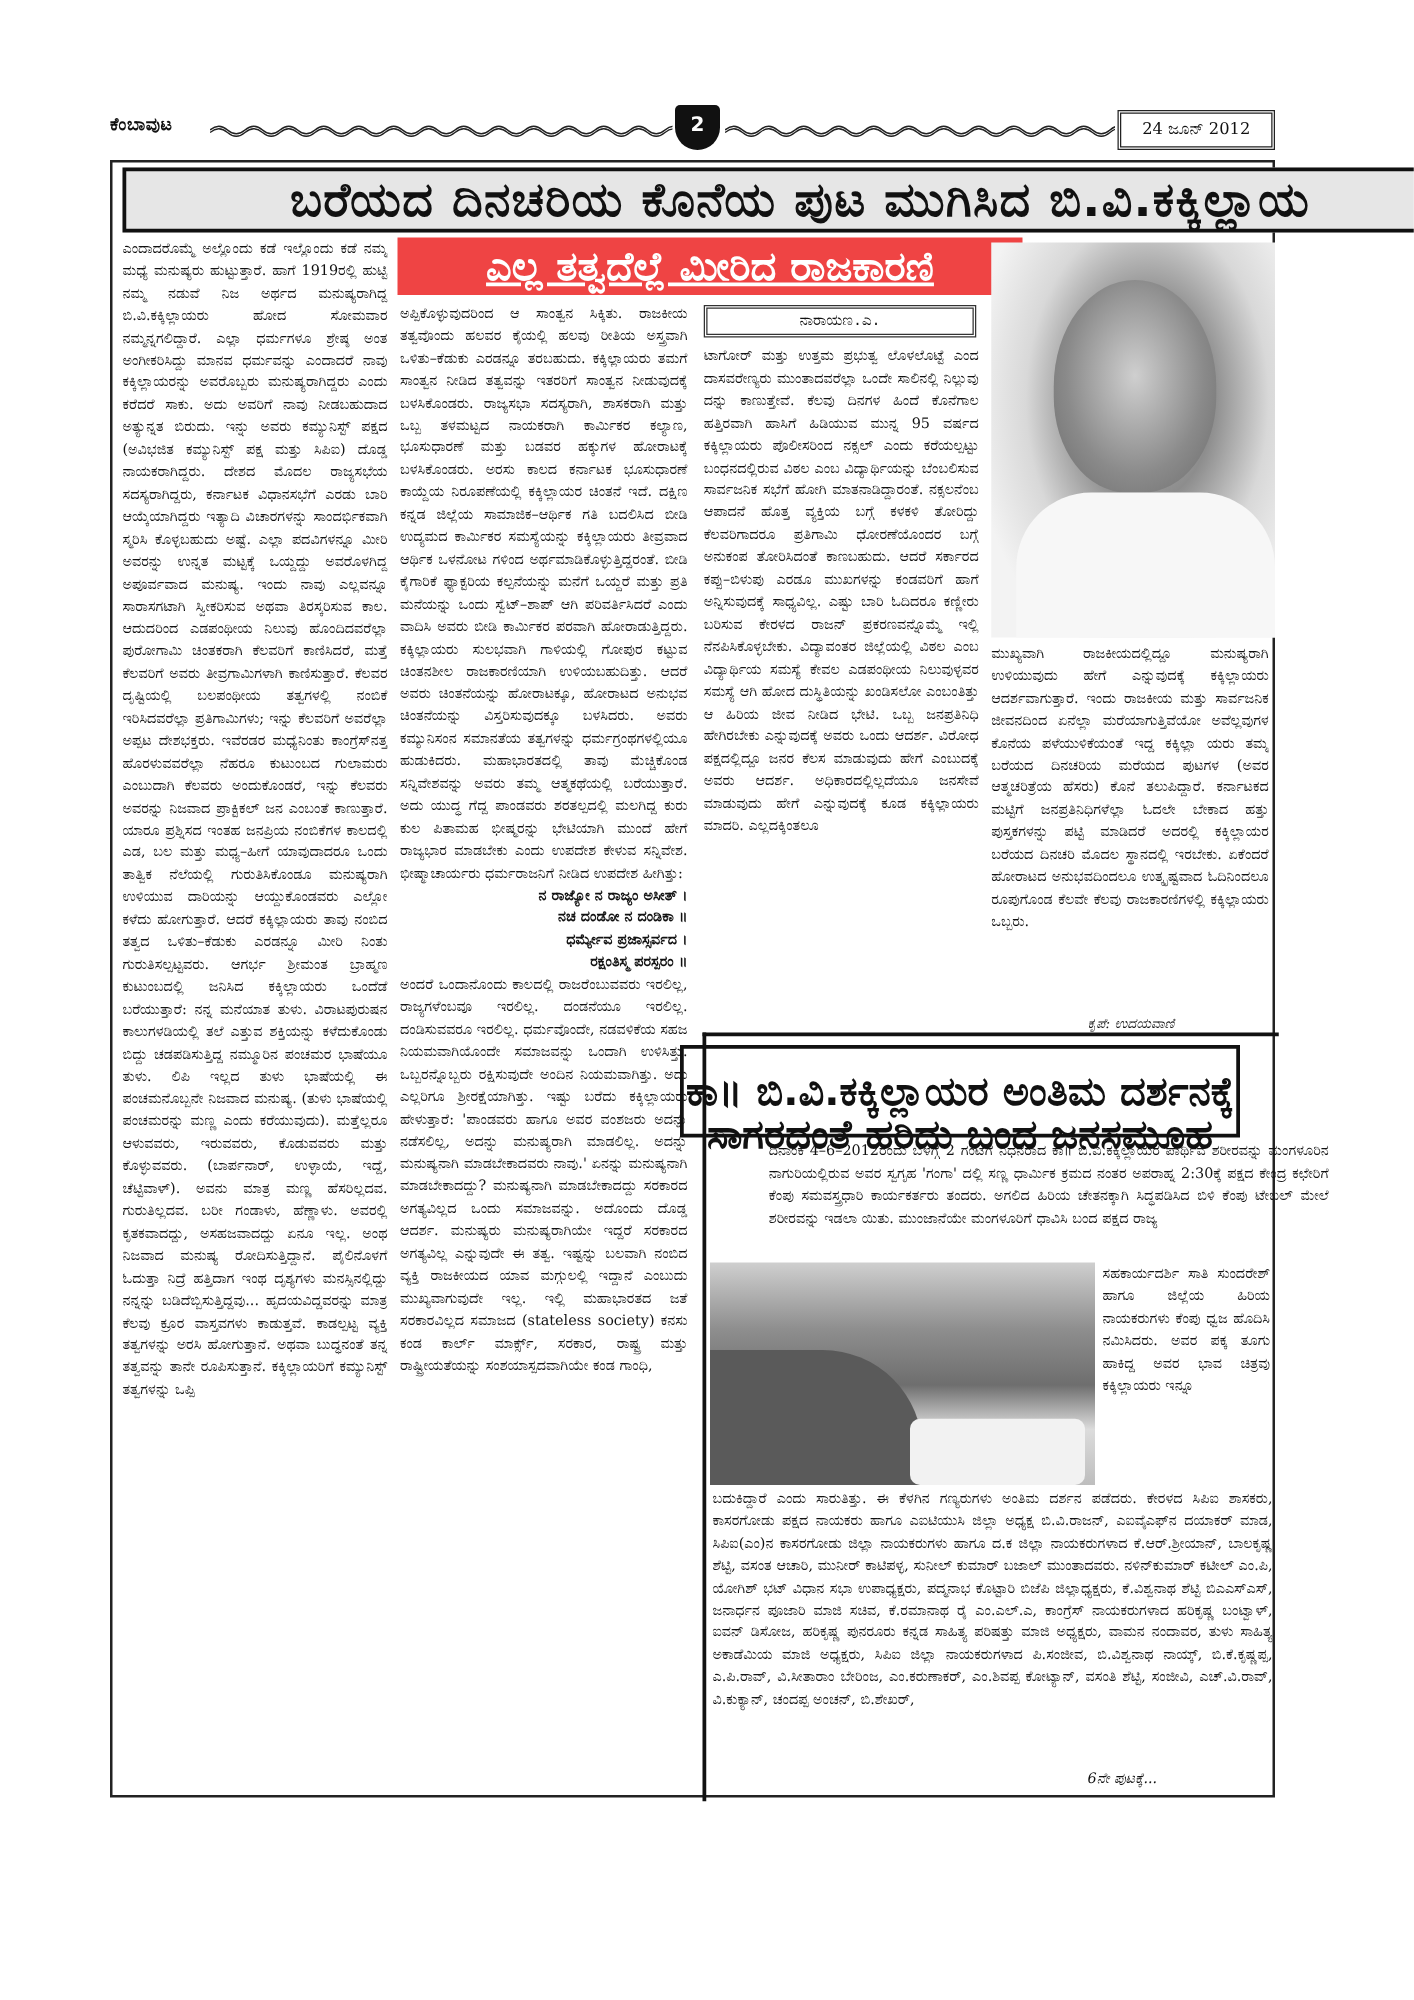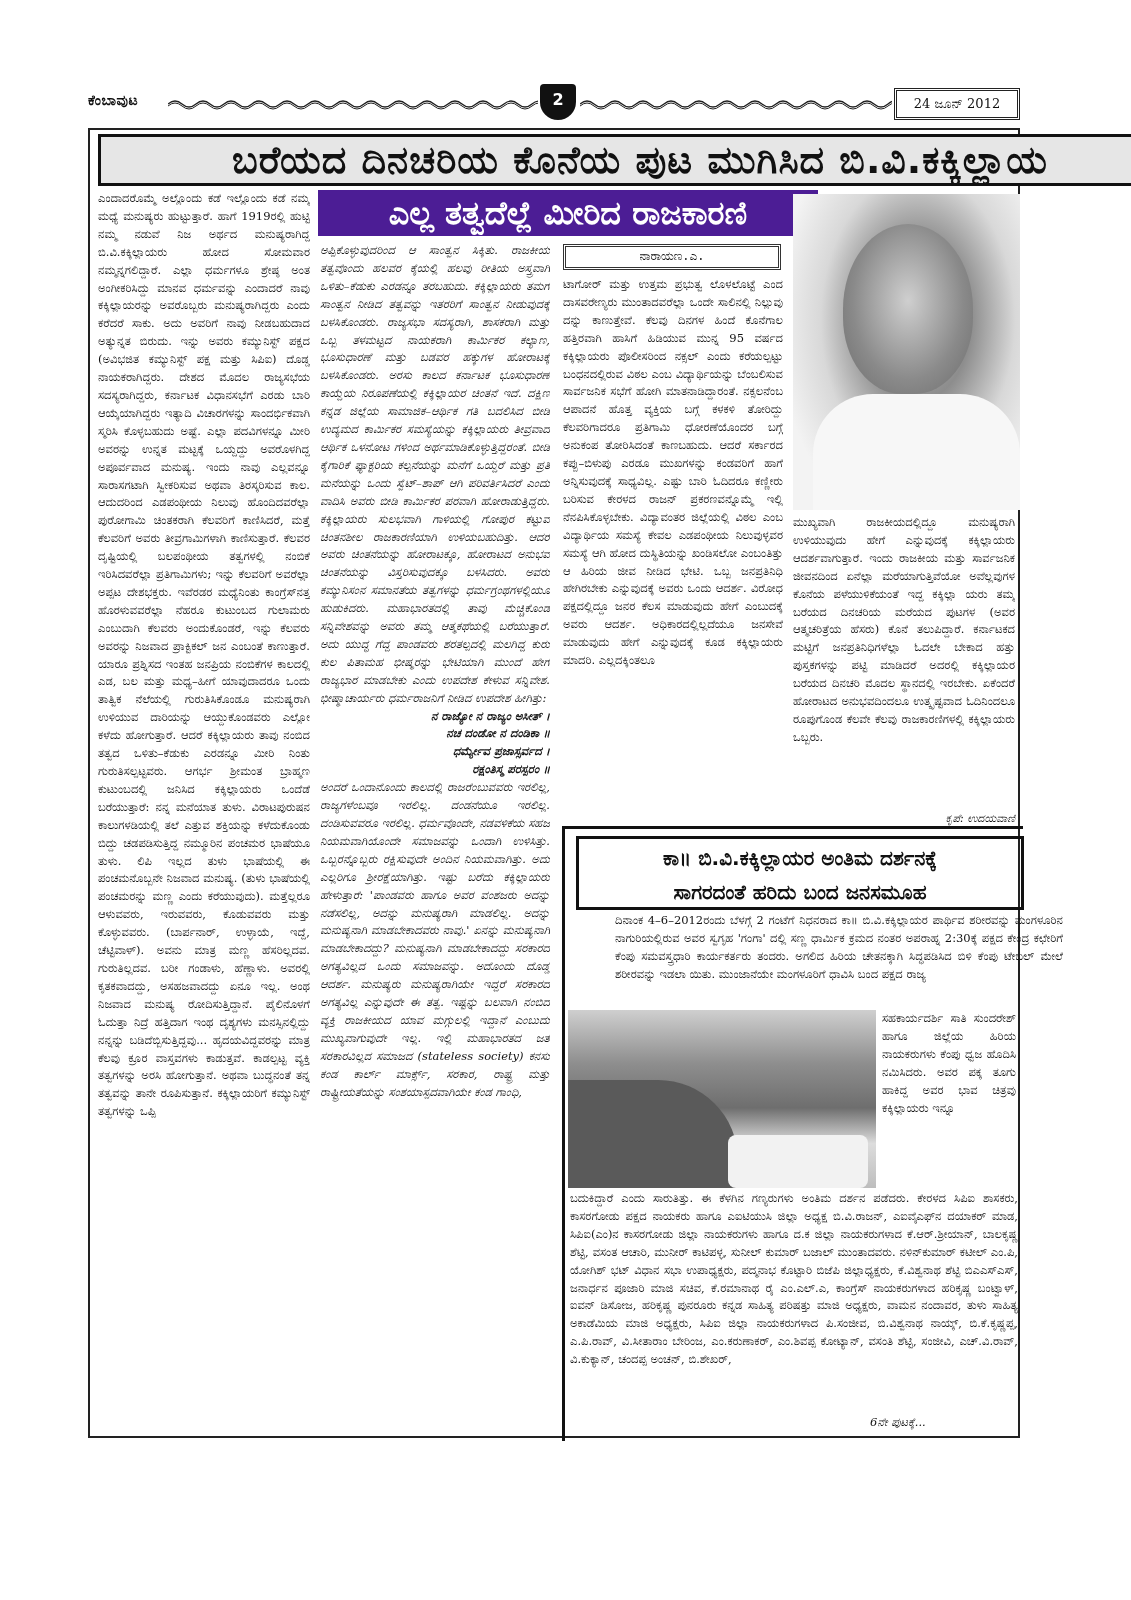--- a/index.html
+++ b/index.html
@@ -7,28 +7,28 @@
   .abs{position:absolute;}
   .masthead{left:88px;top:84px;width:932px;height:36px;}
   .mast-name{position:absolute;left:0;top:8px;font-size:14px;font-weight:bold;letter-spacing:0.5px;}
   .wave{position:absolute;top:14px;height:12px;}
   .page-badge{position:absolute;left:452px;top:0;width:36px;height:36px;background:#111;color:#fff;font-weight:bold;font-size:16px;text-align:center;line-height:32px;border-radius:4px 4px 18px 18px;}
   .date-box{position:absolute;right:0;top:4px;width:120px;height:26px;border:3px double #222;font-family:"DejaVu Serif",serif;font-size:13px;text-align:center;line-height:26px;background:#fff;}
   .frame{left:88px;top:128px;width:932px;height:1310px;border:2px solid #222;box-sizing:border-box;}
   .headline{left:98px;top:134px;width:1084px;height:52px;border:3px solid #111;box-sizing:border-box;background:#e6e6e6;font-size:38px;font-weight:bold;text-align:center;line-height:46px;letter-spacing:1px;}
   .col{font-family:"DejaVu Serif",serif;font-size:11.5px;line-height:17.9px;text-align:justify;overflow:hidden;}
   .col p{margin:0;}
-  .sub-headline{left:318px;top:190px;width:500px;height:46px;background:#4c1d95;color:#fff;font-size:32px;font-weight:bold;text-align:center;line-height:46px;}
+  .sub-headline{left:318px;top:190px;width:500px;height:46px;background:#ef4444;color:#fff;font-size:32px;font-weight:bold;text-align:center;line-height:46px;text-decoration:underline;}
   .byline{left:563px;top:244px;width:218px;height:26px;border:3px double #333;box-sizing:border-box;text-align:center;font-size:12px;line-height:20px;font-family:Liberation Mono, monospace;}
   .portrait{left:793px;top:194px;width:227px;height:316px;background:radial-gradient(ellipse at 55% 40%,#b9b9b9 0,#8d8d8d 30%,#d8d8d8 55%,#f3f3f3 80%);}
   .portrait .face{position:absolute;left:50px;top:30px;width:130px;height:170px;border-radius:50% 50% 45% 45%;background:radial-gradient(ellipse at 50% 45%,#cfcfcf 0,#8a8a8a 60%,#6b6b6b 100%);}
   .portrait .shirt{position:absolute;left:20px;top:200px;width:207px;height:116px;background:#f7f7f7;border-radius:60px 60px 0 0;}
-  .credit{left:870px;top:812px;width:145px;font-size:11px;text-align:right;font-family:"DejaVu Serif",serif;font-style:italic;}
+  .credit{left:870px;top:812px;width:145px;font-size:11px;font-family:"DejaVu Serif",serif;font-style:italic;}
   .box2{left:562px;top:826px;width:458px;height:612px;border-left:3px solid #111;border-top:3px solid #111;}
-  .box2-title{left:576px;top:836px;width:448px;height:74px;border:3px solid #111;box-sizing:border-box;font-size:20px;font-weight:bold;line-height:34px;text-align:center;padding-top:2px;}
+  .box2-title{left:544px;top:836px;width:448px;height:74px;border:3px solid #111;box-sizing:border-box;font-size:32px;font-weight:bold;line-height:34px;text-align:center;padding-top:17px;}
   .funeral-photo{left:568px;top:1010px;width:308px;height:178px;background:linear-gradient(180deg,#cfcfcf 0,#8e8e8e 30%,#6e6e6e 55%,#dcdcdc 75%,#bdbdbd 100%);}
   .funeral-photo .flag{position:absolute;left:0;top:70px;width:170px;height:108px;background:#5a5a5a;border-radius:0 80px 0 0;}
   .funeral-photo .pillow{position:absolute;left:160px;top:125px;width:140px;height:53px;background:#f2f2f2;border-radius:8px;}
   .shloka{text-align:right;font-weight:bold;}
   .cont{text-align:left;font-style:italic;}
 </style>
 </head>
 <body>
 
 <div class="abs masthead">
@@ -48,21 +48,21 @@
 <div class="abs frame"></div>
 
 <div class="abs headline">ಬರೆಯದ ದಿನಚರಿಯ ಕೊನೆಯ ಪುಟ ಮುಗಿಸಿದ ಬಿ.ವಿ.ಕಕ್ಕಿಲ್ಲಾಯ</div>
 
 <div class="abs col" style="left:98px;top:190px;width:212px;height:1240px;">
   <p>ಎಂದಾದರೊಮ್ಮೆ ಅಲ್ಲೊಂದು ಕಡೆ ಇಲ್ಲೊಂದು ಕಡೆ ನಮ್ಮ ಮಧ್ಯೆ ಮನುಷ್ಯರು ಹುಟ್ಟುತ್ತಾರೆ. ಹಾಗೆ 1919ರಲ್ಲಿ ಹುಟ್ಟಿ ನಮ್ಮ ನಡುವೆ ನಿಜ ಅರ್ಥದ ಮನುಷ್ಯರಾಗಿದ್ದ ಬಿ.ವಿ.ಕಕ್ಕಿಲ್ಲಾಯರು ಹೋದ ಸೋಮವಾರ ನಮ್ಮನ್ನಗಲಿದ್ದಾರೆ. ಎಲ್ಲಾ ಧರ್ಮಗಳೂ ಶ್ರೇಷ್ಠ ಅಂತ ಅಂಗೀಕರಿಸಿದ್ದು ಮಾನವ ಧರ್ಮವನ್ನು ಎಂದಾದರೆ ನಾವು ಕಕ್ಕಿಲ್ಲಾಯರನ್ನು ಅವರೊಬ್ಬರು ಮನುಷ್ಯರಾಗಿದ್ದರು ಎಂದು ಕರೆದರೆ ಸಾಕು. ಅದು ಅವರಿಗೆ ನಾವು ನೀಡಬಹುದಾದ ಅತ್ಯುನ್ನತ ಬಿರುದು. ಇನ್ನು ಅವರು ಕಮ್ಯುನಿಸ್ಟ್ ಪಕ್ಷದ (ಅವಿಭಜಿತ ಕಮ್ಯುನಿಸ್ಟ್ ಪಕ್ಷ ಮತ್ತು ಸಿಪಿಐ) ದೊಡ್ಡ ನಾಯಕರಾಗಿದ್ದರು. ದೇಶದ ಮೊದಲ ರಾಜ್ಯಸಭೆಯ ಸದಸ್ಯರಾಗಿದ್ದರು, ಕರ್ನಾಟಕ ವಿಧಾನಸಭೆಗೆ ಎರಡು ಬಾರಿ ಆಯ್ಕೆಯಾಗಿದ್ದರು ಇತ್ಯಾದಿ ವಿಚಾರಗಳನ್ನು ಸಾಂದರ್ಭಿಕವಾಗಿ ಸ್ಮರಿಸಿ ಕೊಳ್ಳಬಹುದು ಅಷ್ಟೆ. ಎಲ್ಲಾ ಪದವಿಗಳನ್ನೂ ಮೀರಿ ಅವರನ್ನು ಉನ್ನತ ಮಟ್ಟಕ್ಕೆ ಒಯ್ದದ್ದು ಅವರೊಳಗಿದ್ದ ಅಪೂರ್ವವಾದ ಮನುಷ್ಯ. ಇಂದು ನಾವು ಎಲ್ಲವನ್ನೂ ಸಾರಾಸಗಟಾಗಿ ಸ್ವೀಕರಿಸುವ ಅಥವಾ ತಿರಸ್ಕರಿಸುವ ಕಾಲ. ಆದುದರಿಂದ ಎಡಪಂಥೀಯ ನಿಲುವು ಹೊಂದಿದವರೆಲ್ಲಾ ಪುರೋಗಾಮಿ ಚಿಂತಕರಾಗಿ ಕೆಲವರಿಗೆ ಕಾಣಿಸಿದರೆ, ಮತ್ತೆ ಕೆಲವರಿಗೆ ಅವರು ತೀವ್ರಗಾಮಿಗಳಾಗಿ ಕಾಣಿಸುತ್ತಾರೆ. ಕೆಲವರ ದೃಷ್ಟಿಯಲ್ಲಿ ಬಲಪಂಥೀಯ ತತ್ವಗಳಲ್ಲಿ ನಂಬಿಕೆ ಇರಿಸಿದವರೆಲ್ಲಾ ಪ್ರತಿಗಾಮಿಗಳು; ಇನ್ನು ಕೆಲವರಿಗೆ ಅವರೆಲ್ಲಾ ಅಪ್ಪಟ ದೇಶಭಕ್ತರು. ಇವೆರಡರ ಮಧ್ಯೆನಿಂತು ಕಾಂಗ್ರೆಸ್‌ನತ್ತ ಹೊರಳುವವರೆಲ್ಲಾ ನೆಹರೂ ಕುಟುಂಬದ ಗುಲಾಮರು ಎಂಬುದಾಗಿ ಕೆಲವರು ಅಂದುಕೊಂಡರೆ, ಇನ್ನು ಕೆಲವರು ಅವರನ್ನು ನಿಜವಾದ ಪ್ರಾಕ್ಟಿಕಲ್ ಜನ ಎಂಬಂತೆ ಕಾಣುತ್ತಾರೆ. ಯಾರೂ ಪ್ರಶ್ನಿಸದ ಇಂತಹ ಜನಪ್ರಿಯ ನಂಬಿಕೆಗಳ ಕಾಲದಲ್ಲಿ ಎಡ, ಬಲ ಮತ್ತು ಮಧ್ಯ–ಹೀಗೆ ಯಾವುದಾದರೂ ಒಂದು ತಾತ್ವಿಕ ನೆಲೆಯಲ್ಲಿ ಗುರುತಿಸಿಕೊಂಡೂ ಮನುಷ್ಯರಾಗಿ ಉಳಿಯುವ ದಾರಿಯನ್ನು ಆಯ್ದುಕೊಂಡವರು ಎಲ್ಲೋ ಕಳೆದು ಹೋಗುತ್ತಾರೆ. ಆದರೆ ಕಕ್ಕಿಲ್ಲಾಯರು ತಾವು ನಂಬಿದ ತತ್ವದ ಒಳಿತು–ಕೆಡುಕು ಎರಡನ್ನೂ ಮೀರಿ ನಿಂತು ಗುರುತಿಸಲ್ಪಟ್ಟವರು. ಆಗರ್ಭ ಶ್ರೀಮಂತ ಬ್ರಾಹ್ಮಣ ಕುಟುಂಬದಲ್ಲಿ ಜನಿಸಿದ ಕಕ್ಕಿಲ್ಲಾಯರು ಒಂದೆಡೆ ಬರೆಯುತ್ತಾರೆ: ನನ್ನ ಮನೆಯಾತ ತುಳು. ವಿರಾಟಪುರುಷನ ಕಾಲುಗಳಡಿಯಲ್ಲಿ ತಲೆ ಎತ್ತುವ ಶಕ್ತಿಯನ್ನು ಕಳೆದುಕೊಂಡು ಬಿದ್ದು ಚಡಪಡಿಸುತ್ತಿದ್ದ ನಮ್ಮೂರಿನ ಪಂಚಮರ ಭಾಷೆಯೂ ತುಳು. ಲಿಪಿ ಇಲ್ಲದ ತುಳು ಭಾಷೆಯಲ್ಲಿ ಈ ಪಂಚಮನೊಬ್ಬನೇ ನಿಜವಾದ ಮನುಷ್ಯ. (ತುಳು ಭಾಷೆಯಲ್ಲಿ ಪಂಚಮರನ್ನು ಮಣ್ಣ ಎಂದು ಕರೆಯುವುದು). ಮತ್ತೆಲ್ಲರೂ ಆಳುವವರು, ಇರುವವರು, ಕೊಡುವವರು ಮತ್ತು ಕೊಳ್ಳುವವರು. (ಬಾರ್ಪನಾರ್, ಉಳ್ಳಾಯೆ, ಇದ್ದೆ, ಚೆಟ್ಟಿವಾಳ್). ಅವನು ಮಾತ್ರ ಮಣ್ಣ ಹೆಸರಿಲ್ಲದವ. ಗುರುತಿಲ್ಲದವ. ಬರೀ ಗಂಡಾಳು, ಹೆಣ್ಣಾಳು. ಅವರಲ್ಲಿ ಕೃತಕವಾದದ್ದು, ಅಸಹಜವಾದದ್ದು ಏನೂ ಇಲ್ಲ. ಅಂಥ ನಿಜವಾದ ಮನುಷ್ಯ ರೋದಿಸುತ್ತಿದ್ದಾನೆ. ಪೈಲಿನೊಳಗೆ ಓದುತ್ತಾ ನಿದ್ರೆ ಹತ್ತಿದಾಗ ಇಂಥ ದೃಶ್ಯಗಳು ಮನಸ್ಸಿನಲ್ಲಿದ್ದು ನನ್ನನ್ನು ಬಡಿದೆಬ್ಬಿಸುತ್ತಿದ್ದವು... ಹೃದಯವಿದ್ದವರನ್ನು ಮಾತ್ರ ಕೆಲವು ಕ್ರೂರ ವಾಸ್ತವಗಳು ಕಾಡುತ್ತವೆ. ಕಾಡಲ್ಪಟ್ಟ ವ್ಯಕ್ತಿ ತತ್ವಗಳನ್ನು ಅರಸಿ ಹೋಗುತ್ತಾನೆ. ಅಥವಾ ಬುದ್ಧನಂತೆ ತನ್ನ ತತ್ವವನ್ನು ತಾನೇ ರೂಪಿಸುತ್ತಾನೆ. ಕಕ್ಕಿಲ್ಲಾಯರಿಗೆ ಕಮ್ಯುನಿಸ್ಟ್ ತತ್ವಗಳನ್ನು ಒಪ್ಪಿ</p>
 </div>
 
 <div class="abs sub-headline">ಎಲ್ಲ ತತ್ವದೆಲ್ಲೆ ಮೀರಿದ ರಾಜಕಾರಣಿ</div>
 
-<div class="abs col" style="left:320px;top:242px;width:230px;height:1192px;font-style:italic;">
+<div class="abs col" style="left:320px;top:242px;width:230px;height:1192px;">
   <p>ಅಪ್ಪಿಕೊಳ್ಳುವುದರಿಂದ ಆ ಸಾಂತ್ವನ ಸಿಕ್ಕಿತು. ರಾಜಕೀಯ ತತ್ವವೊಂದು ಹಲವರ ಕೈಯಲ್ಲಿ ಹಲವು ರೀತಿಯ ಅಸ್ತ್ರವಾಗಿ ಒಳಿತು–ಕೆಡುಕು ಎರಡನ್ನೂ ತರಬಹುದು. ಕಕ್ಕಿಲ್ಲಾಯರು ತಮಗೆ ಸಾಂತ್ವನ ನೀಡಿದ ತತ್ವವನ್ನು ಇತರರಿಗೆ ಸಾಂತ್ವನ ನೀಡುವುದಕ್ಕೆ ಬಳಸಿಕೊಂಡರು. ರಾಜ್ಯಸಭಾ ಸದಸ್ಯರಾಗಿ, ಶಾಸಕರಾಗಿ ಮತ್ತು ಒಬ್ಬ ತಳಮಟ್ಟದ ನಾಯಕರಾಗಿ ಕಾರ್ಮಿಕರ ಕಲ್ಯಾಣ, ಭೂಸುಧಾರಣೆ ಮತ್ತು ಬಡವರ ಹಕ್ಕುಗಳ ಹೋರಾಟಕ್ಕೆ ಬಳಸಿಕೊಂಡರು. ಅರಸು ಕಾಲದ ಕರ್ನಾಟಕ ಭೂಸುಧಾರಣೆ ಕಾಯ್ದೆಯ ನಿರೂಪಣೆಯಲ್ಲಿ ಕಕ್ಕಿಲ್ಲಾಯರ ಚಿಂತನೆ ಇದೆ. ದಕ್ಷಿಣ ಕನ್ನಡ ಜಿಲ್ಲೆಯ ಸಾಮಾಜಿಕ–ಆರ್ಥಿಕ ಗತಿ ಬದಲಿಸಿದ ಬೀಡಿ ಉದ್ಯಮದ ಕಾರ್ಮಿಕರ ಸಮಸ್ಯೆಯನ್ನು ಕಕ್ಕಿಲ್ಲಾಯರು ತೀವ್ರವಾದ ಆರ್ಥಿಕ ಒಳನೋಟ ಗಳಿಂದ ಅರ್ಥಮಾಡಿಕೊಳ್ಳುತ್ತಿದ್ದರಂತೆ. ಬೀಡಿ ಕೈಗಾರಿಕೆ ಫ್ಯಾಕ್ಟರಿಯ ಕಲ್ಪನೆಯನ್ನು ಮನೆಗೆ ಒಯ್ದರೆ ಮತ್ತು ಪ್ರತಿ ಮನೆಯನ್ನು ಒಂದು ಸ್ವೆಟ್–ಶಾಪ್ ಆಗಿ ಪರಿವರ್ತಿಸಿದರೆ ಎಂದು ವಾದಿಸಿ ಅವರು ಬೀಡಿ ಕಾರ್ಮಿಕರ ಪರವಾಗಿ ಹೋರಾಡುತ್ತಿದ್ದರು. ಕಕ್ಕಿಲ್ಲಾಯರು ಸುಲಭವಾಗಿ ಗಾಳಿಯಲ್ಲಿ ಗೋಪುರ ಕಟ್ಟುವ ಚಿಂತನಶೀಲ ರಾಜಕಾರಣಿಯಾಗಿ ಉಳಿಯಬಹುದಿತ್ತು. ಆದರೆ ಅವರು ಚಿಂತನೆಯನ್ನು ಹೋರಾಟಕ್ಕೂ, ಹೋರಾಟದ ಅನುಭವ ಚಿಂತನೆಯನ್ನು ವಿಸ್ತರಿಸುವುದಕ್ಕೂ ಬಳಸಿದರು. ಅವರು ಕಮ್ಯುನಿಸಂನ ಸಮಾನತೆಯ ತತ್ವಗಳನ್ನು ಧರ್ಮಗ್ರಂಥಗಳಲ್ಲಿಯೂ ಹುಡುಕಿದರು. ಮಹಾಭಾರತದಲ್ಲಿ ತಾವು ಮೆಚ್ಚಿಕೊಂಡ ಸನ್ನಿವೇಶವನ್ನು ಅವರು ತಮ್ಮ ಆತ್ಮಕಥೆಯಲ್ಲಿ ಬರೆಯುತ್ತಾರೆ. ಅದು ಯುದ್ಧ ಗೆದ್ದ ಪಾಂಡವರು ಶರತಲ್ಪದಲ್ಲಿ ಮಲಗಿದ್ದ ಕುರು ಕುಲ ಪಿತಾಮಹ ಭೀಷ್ಮರನ್ನು ಭೇಟಿಯಾಗಿ ಮುಂದೆ ಹೇಗೆ ರಾಜ್ಯಭಾರ ಮಾಡಬೇಕು ಎಂದು ಉಪದೇಶ ಕೇಳುವ ಸನ್ನಿವೇಶ. ಭೀಷ್ಮಾಚಾರ್ಯರು ಧರ್ಮರಾಜನಿಗೆ ನೀಡಿದ ಉಪದೇಶ ಹೀಗಿತ್ತು:</p>
   <p class="shloka">ನ ರಾಜ್ಯೋ ನ ರಾಜ್ಯಂ ಅಸೀತ್ ।</p>
   <p class="shloka">ನಚ ದಂಡೋ ನ ದಂಡಿಕಾ ॥</p>
   <p class="shloka">ಧರ್ಮ್ಯೇವ ಪ್ರಜಾಸ್ಸರ್ವದ ।</p>
   <p class="shloka">ರಕ್ಷಂತಿಸ್ಮ ಪರಸ್ಪರಂ ॥</p>
   <p>ಅಂದರೆ ಒಂದಾನೊಂದು ಕಾಲದಲ್ಲಿ ರಾಜರೆಂಬುವವರು ಇರಲಿಲ್ಲ, ರಾಜ್ಯಗಳೆಂಬವೂ ಇರಲಿಲ್ಲ. ದಂಡನೆಯೂ ಇರಲಿಲ್ಲ. ದಂಡಿಸುವವರೂ ಇರಲಿಲ್ಲ. ಧರ್ಮವೊಂದೇ, ನಡವಳಿಕೆಯ ಸಹಜ ನಿಯಮವಾಗಿಯೊಂದೇ ಸಮಾಜವನ್ನು ಒಂದಾಗಿ ಉಳಿಸಿತ್ತು. ಒಬ್ಬರನ್ನೊಬ್ಬರು ರಕ್ಷಿಸುವುದೇ ಅಂದಿನ ನಿಯಮವಾಗಿತ್ತು. ಅದು ಎಲ್ಲರಿಗೂ ಶ್ರೀರಕ್ಷೆಯಾಗಿತ್ತು. ಇಷ್ಟು ಬರೆದು ಕಕ್ಕಿಲ್ಲಾಯರು ಹೇಳುತ್ತಾರೆ: 'ಪಾಂಡವರು ಹಾಗೂ ಅವರ ವಂಶಜರು ಅದನ್ನು ನಡೆಸಲಿಲ್ಲ, ಅದನ್ನು ಮನುಷ್ಯರಾಗಿ ಮಾಡಲಿಲ್ಲ. ಅದನ್ನು ಮನುಷ್ಯನಾಗಿ ಮಾಡಬೇಕಾದವರು ನಾವು.' ಏನನ್ನು ಮನುಷ್ಯನಾಗಿ ಮಾಡಬೇಕಾದದ್ದು? ಮನುಷ್ಯನಾಗಿ ಮಾಡಬೇಕಾದದ್ದು ಸರಕಾರದ ಅಗತ್ಯವಿಲ್ಲದ ಒಂದು ಸಮಾಜವನ್ನು. ಅದೊಂದು ದೊಡ್ಡ ಆದರ್ಶ. ಮನುಷ್ಯರು ಮನುಷ್ಯರಾಗಿಯೇ ಇದ್ದರೆ ಸರಕಾರದ ಅಗತ್ಯವಿಲ್ಲ ಎನ್ನುವುದೇ ಈ ತತ್ವ. ಇಷ್ಟನ್ನು ಬಲವಾಗಿ ನಂಬಿದ ವ್ಯಕ್ತಿ ರಾಜಕೀಯದ ಯಾವ ಮಗ್ಗುಲಲ್ಲಿ ಇದ್ದಾನೆ ಎಂಬುದು ಮುಖ್ಯವಾಗುವುದೇ ಇಲ್ಲ. ಇಲ್ಲಿ ಮಹಾಭಾರತದ ಜತೆ ಸರಕಾರವಿಲ್ಲದ ಸಮಾಜದ (stateless society) ಕನಸು ಕಂಡ ಕಾರ್ಲ್ ಮಾರ್ಕ್ಸ್, ಸರಕಾರ, ರಾಷ್ಟ್ರ ಮತ್ತು ರಾಷ್ಟ್ರೀಯತೆಯನ್ನು ಸಂಶಯಾಸ್ಪದವಾಗಿಯೇ ಕಂಡ ಗಾಂಧಿ,</p>
 </div>
 
 <div class="abs byline">ನಾರಾಯಣ.ಎ.</div>
 

